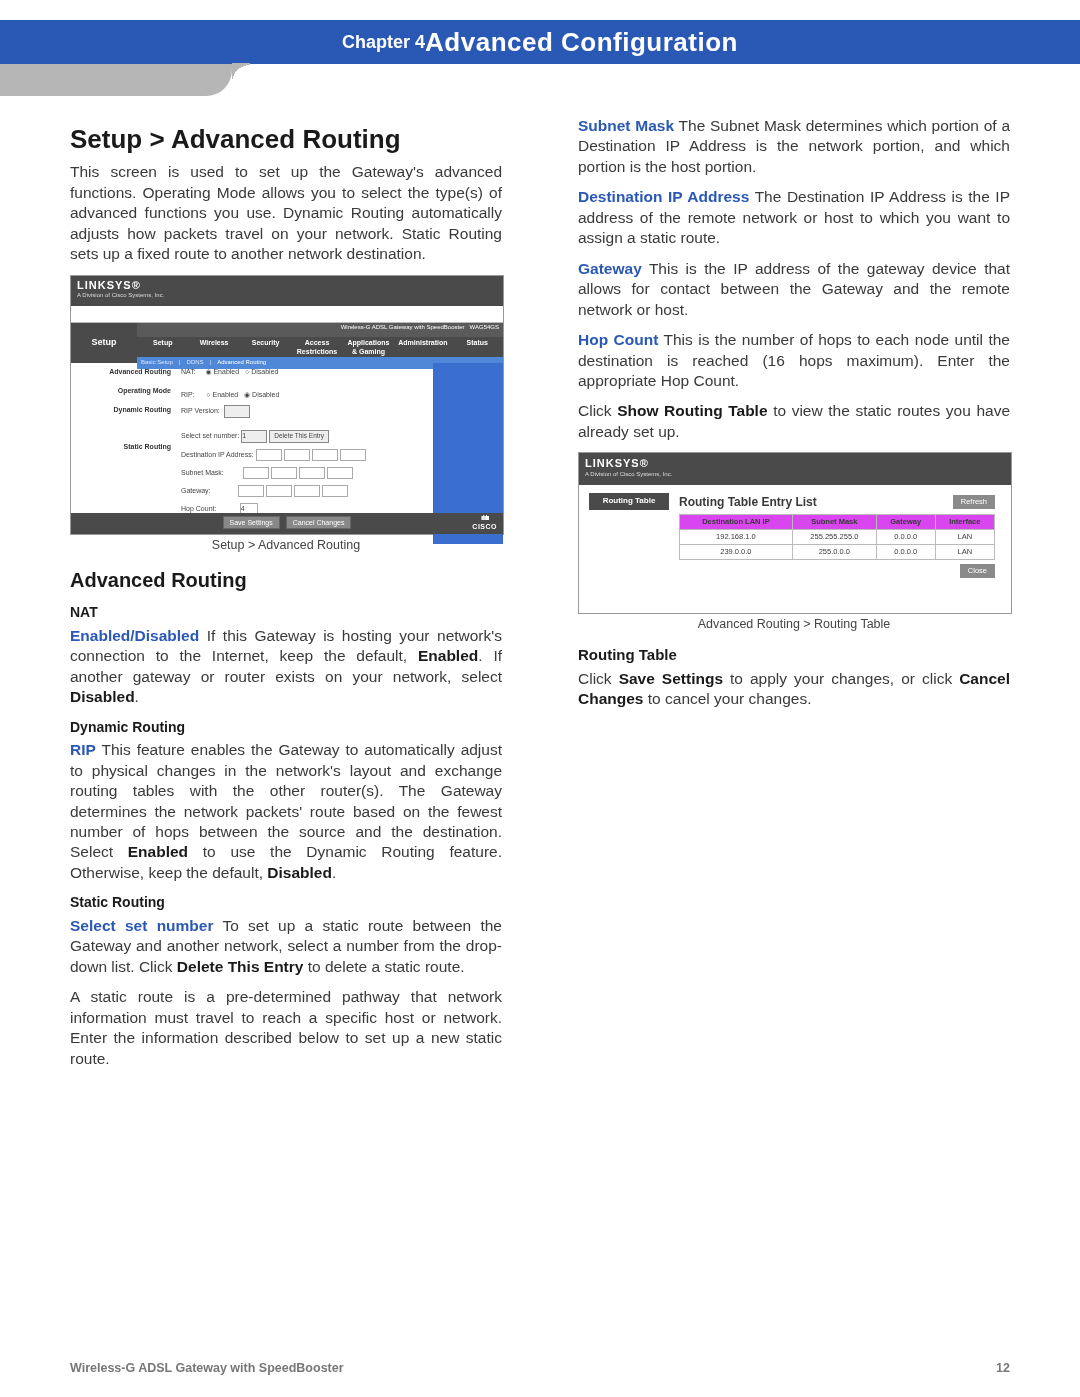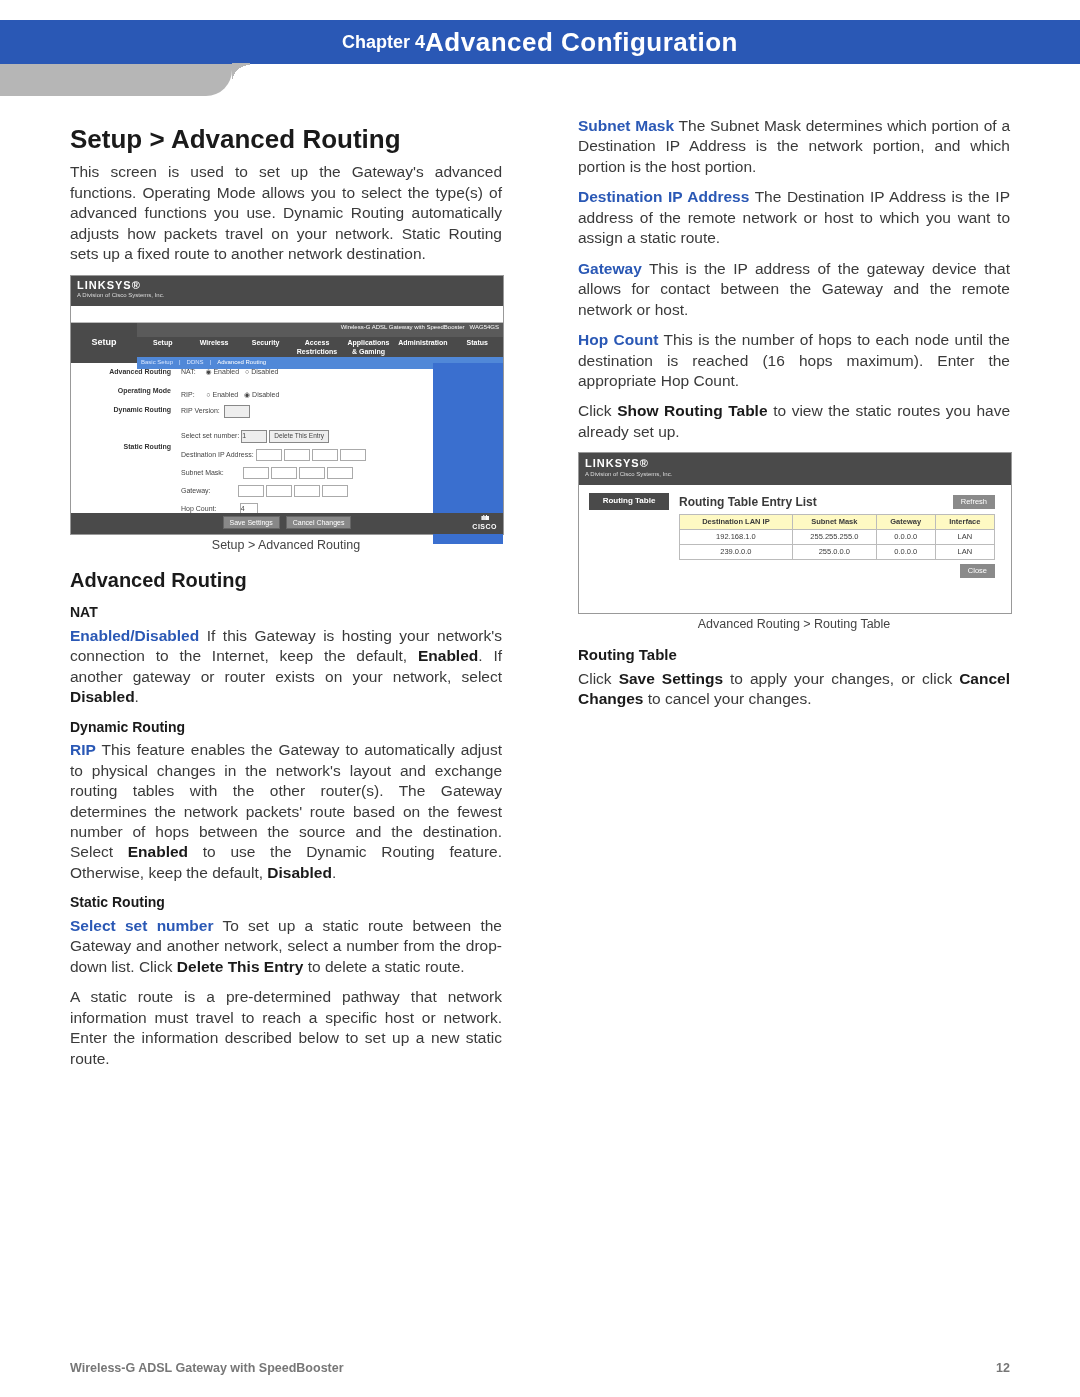--- a/index.html
+++ b/index.html
@@ -109,21 +109,21 @@
   .fig2 { height: 160px; border: 1px solid #999; position: relative; font-size: 8px; background: #fff; }
   .fig2 .brandbar { height: 26px; background: #4a4a4a; color: #fff; padding: 3px 6px; font-weight: 700; font-size: 11px; letter-spacing: 1px; }
   .fig2 .brandbar small { display: block; font-size: 6px; font-weight: 400; letter-spacing: 0; color: #ddd; }
   .fig2 .rwrap { display: flex; height: 118px; }
   .fig2 .leftcol { width: 100px; }
   .fig2 .leftcol .tab { background: #4a4a4a; color: #fff; font-weight: 700; font-size: 8px; text-align: center; padding: 3px 0; margin: 8px 10px 0; }
   .fig2 .tablewrap { flex: 1; padding: 10px 16px 0 0; }
   .fig2 .cap2 { font-size: 12px; font-weight: 700; display: inline-block; }
   .fig2 table { border-collapse: collapse; width: 100%; font-size: 7.5px; margin-top: 3px; }
   .fig2 th, .fig2 td { border: 1px solid #bbb; padding: 2px 4px; text-align: center; }
-  .fig2 th { font-weight: 700; background: #fef9c3; }
+  .fig2 th { font-weight: 700; background: #d946ef; }
   .fig2 .tbtns { text-align: right; margin-top: 4px; }
   .fig2 .tbtn { display: inline-block; background: #8a8a8a; color: #fff; padding: 2px 8px; font-size: 7.5px; }
   .fig2 .refresh { float: right; background: #8a8a8a; color: #fff; padding: 2px 8px; font-size: 7.5px; }
 </style>
 </head>
 <body>
 
 <div class="page-header">
   <span class="chapter">Chapter 4</span>
   <span class="title">Advanced Configuration</span>

